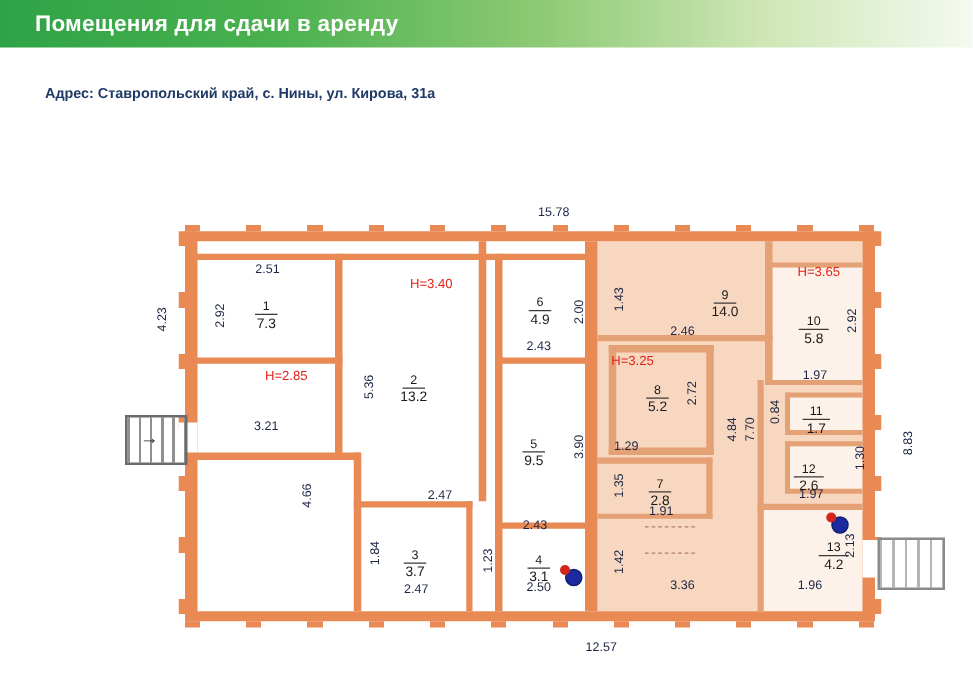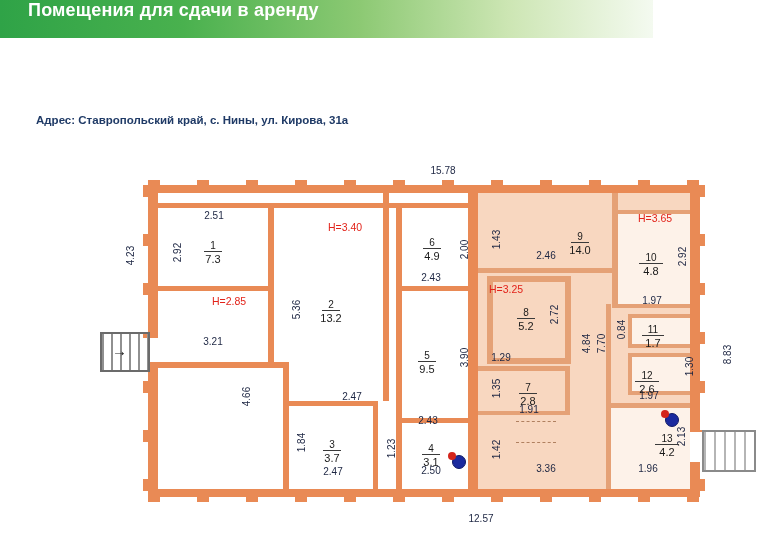--- a/index.html
+++ b/index.html
@@ -1,23 +1,23 @@
 <!DOCTYPE html>
 <html><head>
 <meta charset="utf-8">
 <style>
   html,body{margin:0;padding:0;}
   body{width:778px;height:554px;background:#ffffff;font-family:"Liberation Sans","DejaVu Sans",sans-serif;position:relative;overflow:hidden;}
 
-  .hdr{position:absolute;left:0;top:0;width:653px;height:38px;
+  .hdr{position:absolute;left:0;top:0;width:778px;height:38px;
        background:linear-gradient(90deg,#2fa347 0%,#49b14e 28%,#8cc973 55%,#cde6b4 78%,#f4faf0 100%);
-       display:flex;}
+       display:flex;align-items:center;}
   .hdr .title{color:#ffffff;font-size:18px;font-weight:bold;padding-left:28px;letter-spacing:.2px;}
 
-  .addr{position:absolute;left:36px;top:69px;font-size:11.5px;font-weight:bold;color:#1f3a66;margin-top:45px;}
+  .addr{position:absolute;left:36px;top:69px;font-size:11.5px;font-weight:bold;color:#1f3a66;}
 
   .plan{position:absolute;inset:0;}
   .wall{position:absolute;background:#e98a55;}
   .wall.inner{background:#e5a176;}
   .tabs-h{position:absolute;background:repeating-linear-gradient(90deg,#e98a55 0 12px,transparent 12px 49px);}
   .tabs-v{position:absolute;background:repeating-linear-gradient(180deg,#e98a55 0 12px,transparent 12px 49px);}
   .fill{position:absolute;}
   .hl{background:#f8d7c0;}
   .lt{background:#fdf2e9;}
   .gap{position:absolute;background:#ffffff;}
@@ -129,21 +129,21 @@
   <span class="dim red" style="left:482px;top:283px">Н=3.25</span>
   <span class="dim red" style="left:631px;top:212px">Н=3.65</span>
 
   <span class="dim" style="left:196px;top:210px">2.51</span>
   <span class="dim" style="left:195px;top:336px">3.21</span>
   <span class="dim" style="left:413px;top:272px">2.43</span>
   <span class="dim" style="left:334px;top:391px">2.47</span>
   <span class="dim" style="left:315px;top:466px">2.47</span>
   <span class="dim" style="left:410px;top:415px">2.43</span>
   <span class="dim" style="left:413px;top:465px">2.50</span>
-  <span class="dim" style="left:528px;top:250px">2.46</span>
+  <span class="dim" style="left:528px;top:260px">2.46</span>
   <span class="dim" style="left:634px;top:295px">1.97</span>
   <span class="dim" style="left:483px;top:352px">1.29</span>
   <span class="dim" style="left:631px;top:390px">1.97</span>
   <span class="dim" style="left:511px;top:404px">1.91</span>
   <span class="dim" style="left:630px;top:463px">1.96</span>
   <span class="dim" style="left:528px;top:463px">3.36</span>
 
   <span class="dim v" style="left:159px;top:247px">2.92</span>
   <span class="dim v" style="left:278px;top:304px">5.36</span>
   <span class="dim v" style="left:446px;top:244px">2.00</span>
@@ -193,21 +193,21 @@
   <div class="room-label" style="left:506px;top:302px">
     <span class="num">8</span>
     <span class="area">5.2</span>
   </div>
   <div class="room-label" style="left:560px;top:226px">
     <span class="num">9</span>
     <span class="area">14.0</span>
   </div>
   <div class="room-label" style="left:631px;top:247px">
     <span class="num">10</span>
-    <span class="area">4.8</span>
+    <span class="area">5.8</span>
   </div>
   <div class="room-label" style="left:633px;top:319px">
     <span class="num">11</span>
     <span class="area">1.7</span>
   </div>
   <div class="room-label" style="left:627px;top:365px">
     <span class="num">12</span>
     <span class="area">2.6</span>
   </div>
   <div class="room-label" style="left:647px;top:428px">

